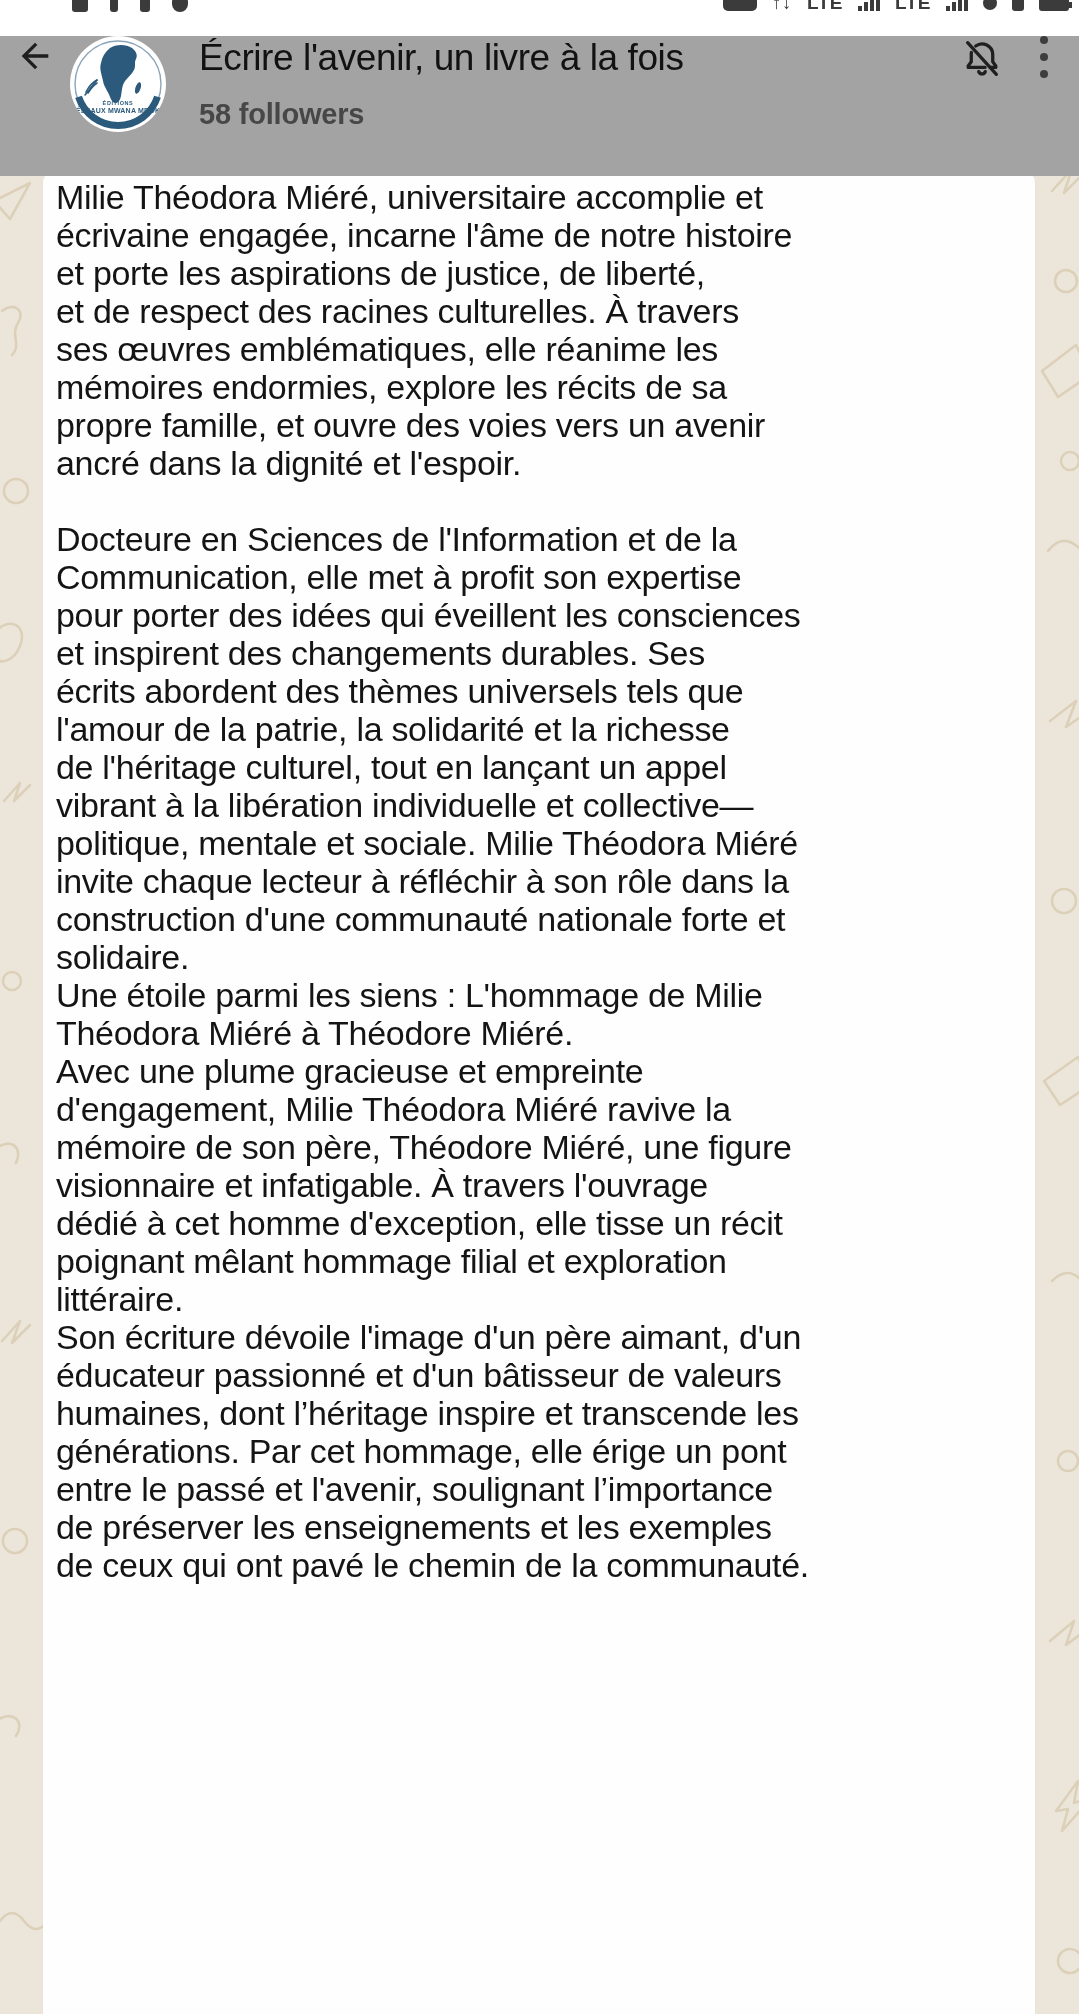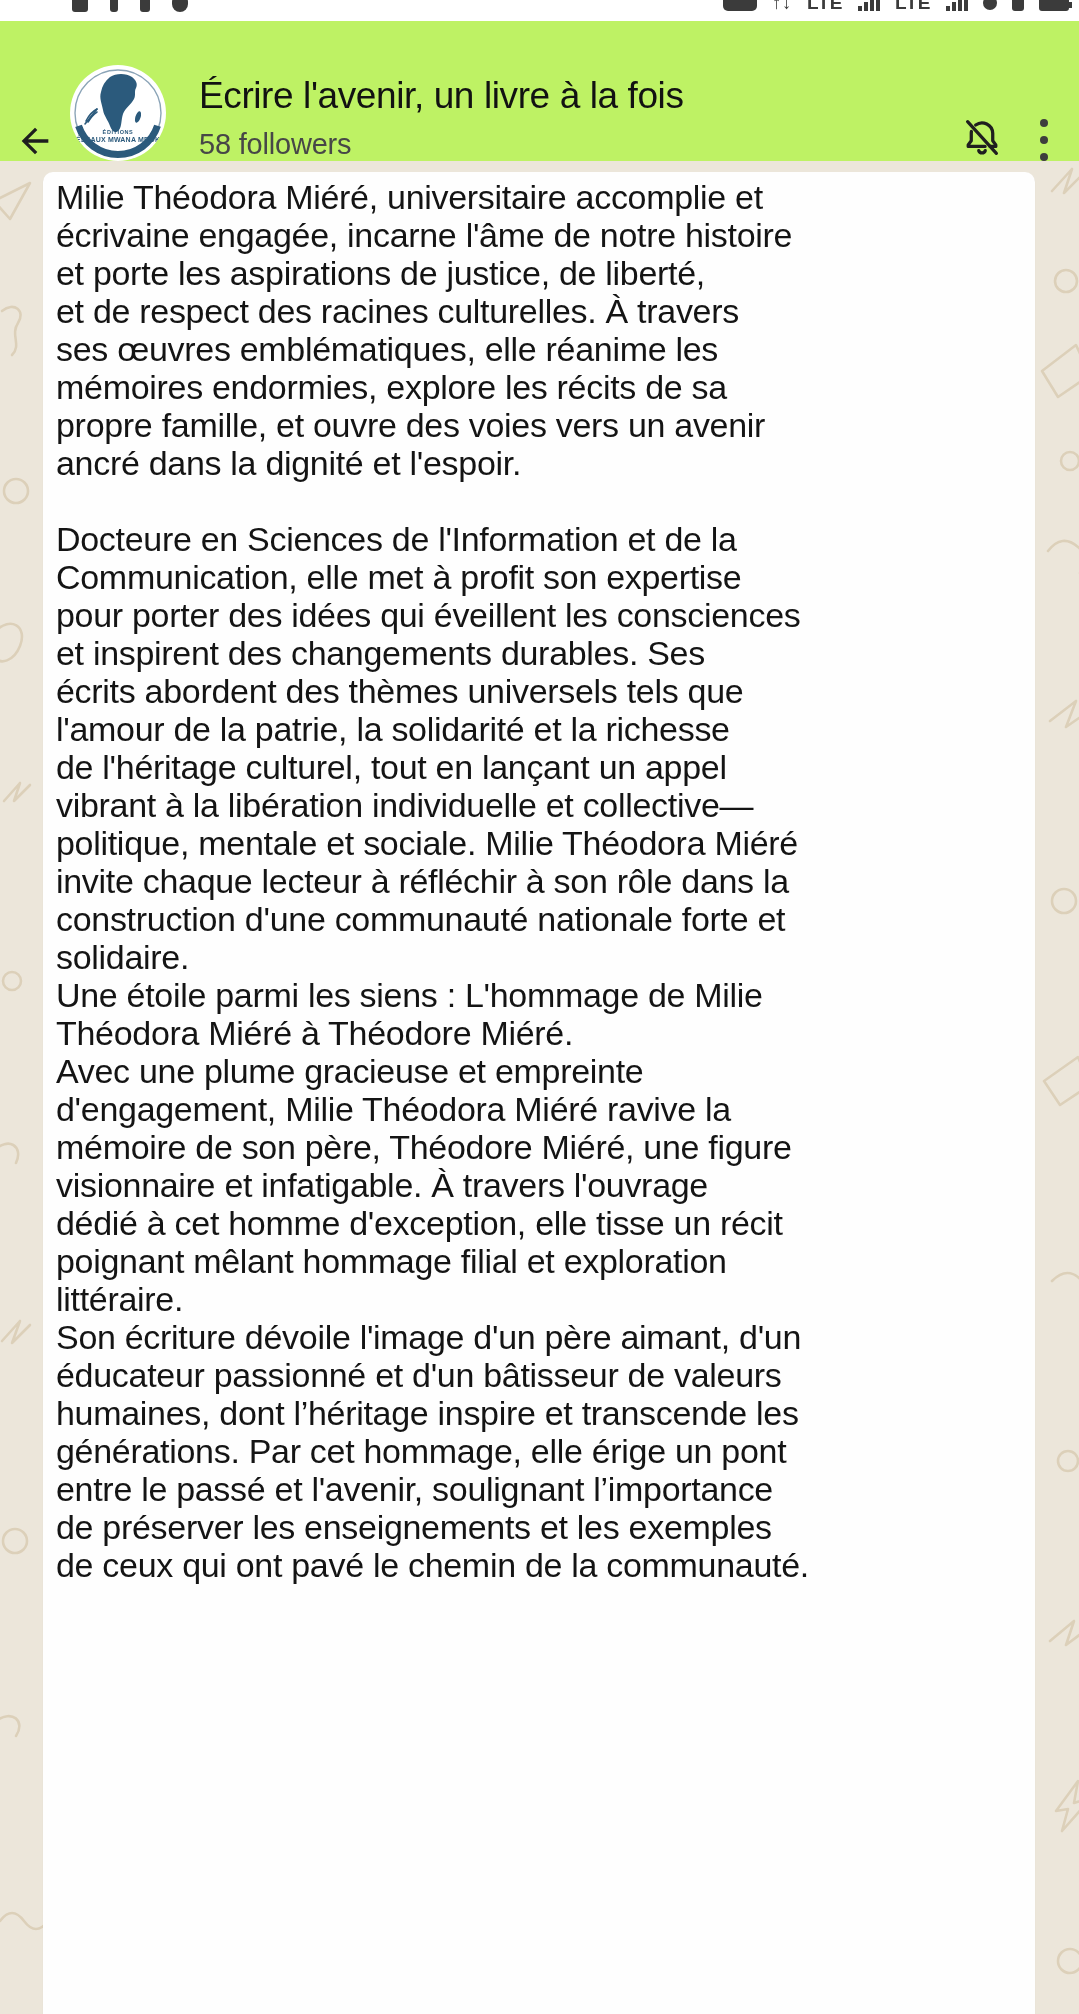--- a/index.html
+++ b/index.html
@@ -16,28 +16,28 @@
   .status-cluster.left{ left:72px; gap:22px; }
   .status-cluster.right{ right:10px; }
   .st-mark{ background:#3b3b3b; border-radius:3px; }
   .st-text{ font-size:19px; font-weight:bold; letter-spacing:.5px; }
   .st-bars{ display:flex; align-items:flex-end; gap:2px; height:16px;}
   .st-bars i{ display:block; width:4px; background:#3b3b3b; }
   .st-batt{ width:30px; height:15px; border:2.5px solid #3b3b3b; border-radius:3px; position:relative; background:#3b3b3b; }
   .st-batt:after{ content:""; position:absolute; right:-5px; top:4px; width:3px; height:6px; background:#3b3b3b; }
   
   .header{
-    position:absolute; top:21px; left:0; right:0; height:140px;
-    background:#bef264; display:flex; align-items:flex-end; z-index:4;
+    position:absolute; top:36px; left:0; right:0; height:140px;
+    background:#a3a3a3; display:flex; align-items:flex-start; z-index:4;
   }
   .back-btn{ width:70px; display:flex; justify-content:center; align-items:center; cursor:pointer; }
   .avatar{ width:96px; height:96px; border-radius:50%; overflow:hidden; flex:0 0 auto; background:#fff; }
   .titles{ flex:1 1 auto; padding-left:33px; min-width:0; }
   .chan-title{ font-size:37px; font-weight:500; color:#121212; letter-spacing:-0.4px; line-height:1.2; white-space:nowrap; overflow:hidden; }
-  .chan-sub{ font-size:29px; color:#474747; margin-top:10px; letter-spacing:-0.2px; }
+  .chan-sub{ font-size:29px; color:#474747; margin-top:18px; letter-spacing:-0.2px;font-weight:bold; }
   .h-icon{ width:66px; display:flex; justify-content:center; align-items:center; cursor:pointer; }
   .h-icon.menu{ width:58px; margin-right:6px; }
   .kebab{ display:flex; flex-direction:column; gap:9px; }
   .kebab i{ width:8px; height:8px; border-radius:50%; background:#3d3d3d; display:block; }
   
   .chat{ position:absolute; top:161px; left:0; right:0; bottom:0; background:#ece6da; overflow:hidden; }
   .doodles{ position:absolute; inset:0; width:100%; height:100%; }
   .bubble{
     position:absolute; top:11px; left:43px; width:992px; height:1880px;
     background:#fefefe; border-radius:10px;

